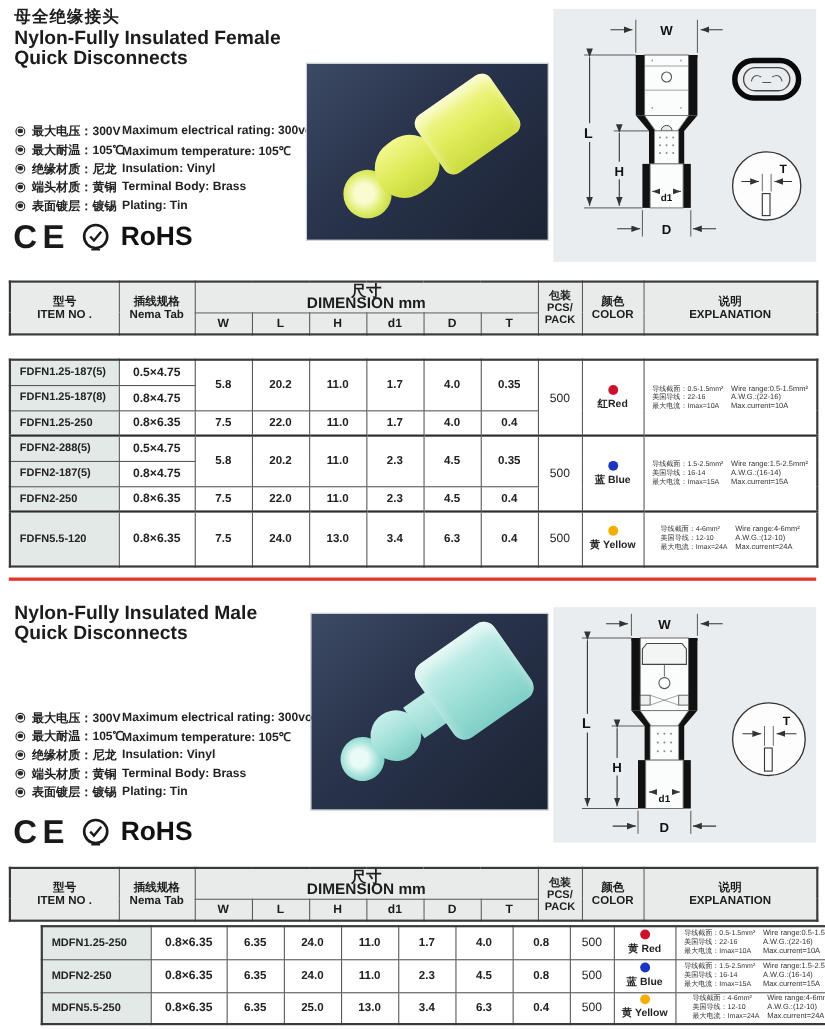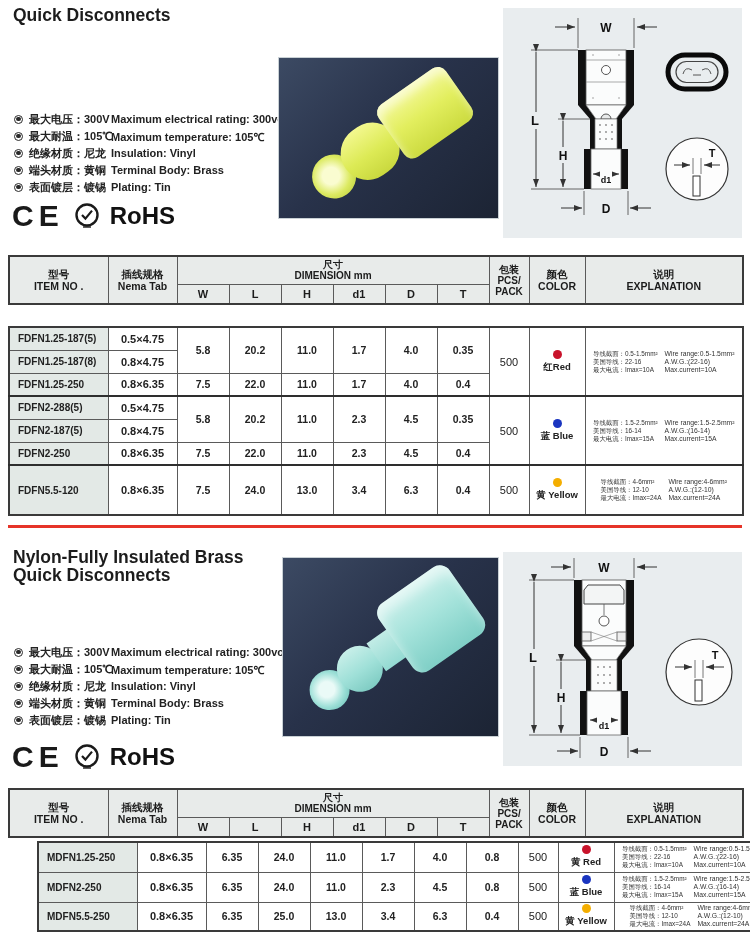--- a/index.html
+++ b/index.html
@@ -36,21 +36,21 @@
 
   
   .diagram{position:absolute;background:#e9edef;}
 
   
   .tbl{border-collapse:collapse;table-layout:fixed;width:734px;background:#fff;border:2px solid #3a3a3a;}
   .tbl td{border:1px solid #5a5a5a;text-align:center;vertical-align:middle;padding:0;overflow:hidden;}
   .hdr td{background:#e8ebea;font-weight:bold;color:#1c1c1c;}
   .h2l{font-size:10.5px;line-height:12px;}
   .h3l{font-size:10px;line-height:11px;}
-  .dimhead{font-size:10px;line-height:11px;}
+  .dimhead{font-size:14px;line-height:11px;}
   .dimsub{font-size:11px;}
   .item-cell{background:#e3e9e6;font-weight:bold;font-size:10px;text-align:left !important;padding-left:8px !important;}
   .nema{font-weight:bold;font-size:11px;}
   .val{font-weight:bold;font-size:10.5px;}
   .pcs{font-size:11px;color:#222;}
   .grp td{border-top:2px solid #2e2e2e;}
   .dot{width:9px;height:9px;border-radius:50%;margin:0 auto 2px auto;}
   .dot-red{background:#c9132b;}
   .dot-blue{background:#1a35c0;}
   .dot-yellow{background:#f4ae00;}
@@ -59,20 +59,22 @@
   .expl-col{font-size:6.4px;line-height:8px;color:#333;white-space:nowrap;}
   .expl-col.en{font-size:6.8px;}
   .divider{position:absolute;left:8px;width:734px;height:3px;background:#e63429;}
 </style>
 </head>
 <body>
 
 <div class="page">
 
   <div class="abs" style="left:13px;top:6px;">
+    <div class="title-cn">母全绝缘接头</div>
+    <div class="title-en">Nylon-Fully Insulated Female</div>
     <div class="title-en">Quick Disconnects</div>
   </div>
 
   <div class="spec-row" style="top:111px">
     <span class="bullet"></span>
     <span class="spec-cn">最大电压：300V</span>
     <span class="spec-en">Maximum electrical rating: 300volts</span>
   </div>
   <div class="spec-row" style="top:128px">
     <span class="bullet"></span>
@@ -382,21 +384,21 @@
           </div>
         </td>
       </tr>
     </tbody>
       </table>
   </div>
 
   <div class="divider" style="top:525px;"></div>
 
   <div class="abs" style="left:13px;top:548px;">
-    <div class="title-en">Nylon-Fully Insulated Brass</div>
+    <div class="title-en">Nylon-Fully Insulated Male</div>
     <div class="title-en">Quick Disconnects</div>
   </div>
 
   <div class="spec-row" style="top:644px">
     <span class="bullet"></span>
     <span class="spec-cn">最大电压：300V</span>
     <span class="spec-en">Maximum electrical rating: 300volts</span>
   </div>
   <div class="spec-row" style="top:661px">
     <span class="bullet"></span>

